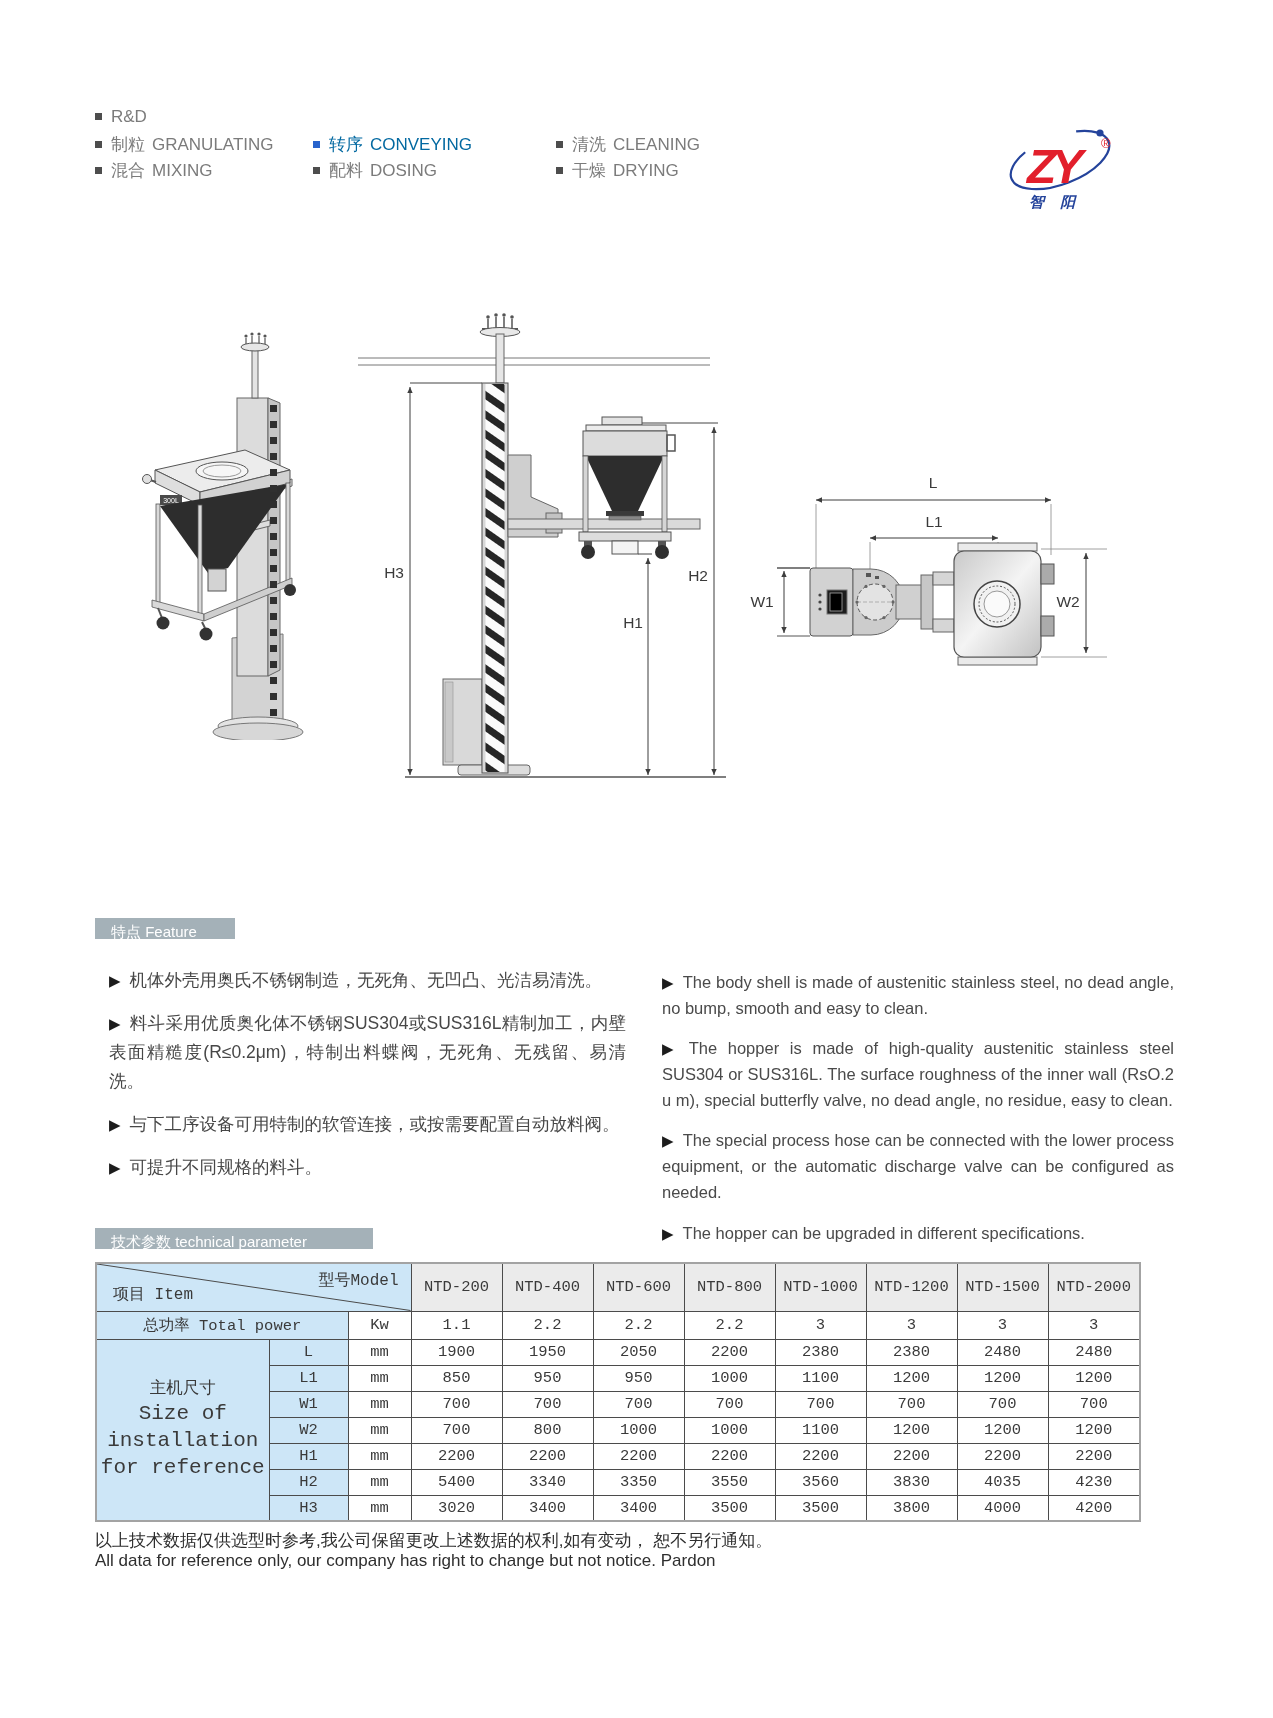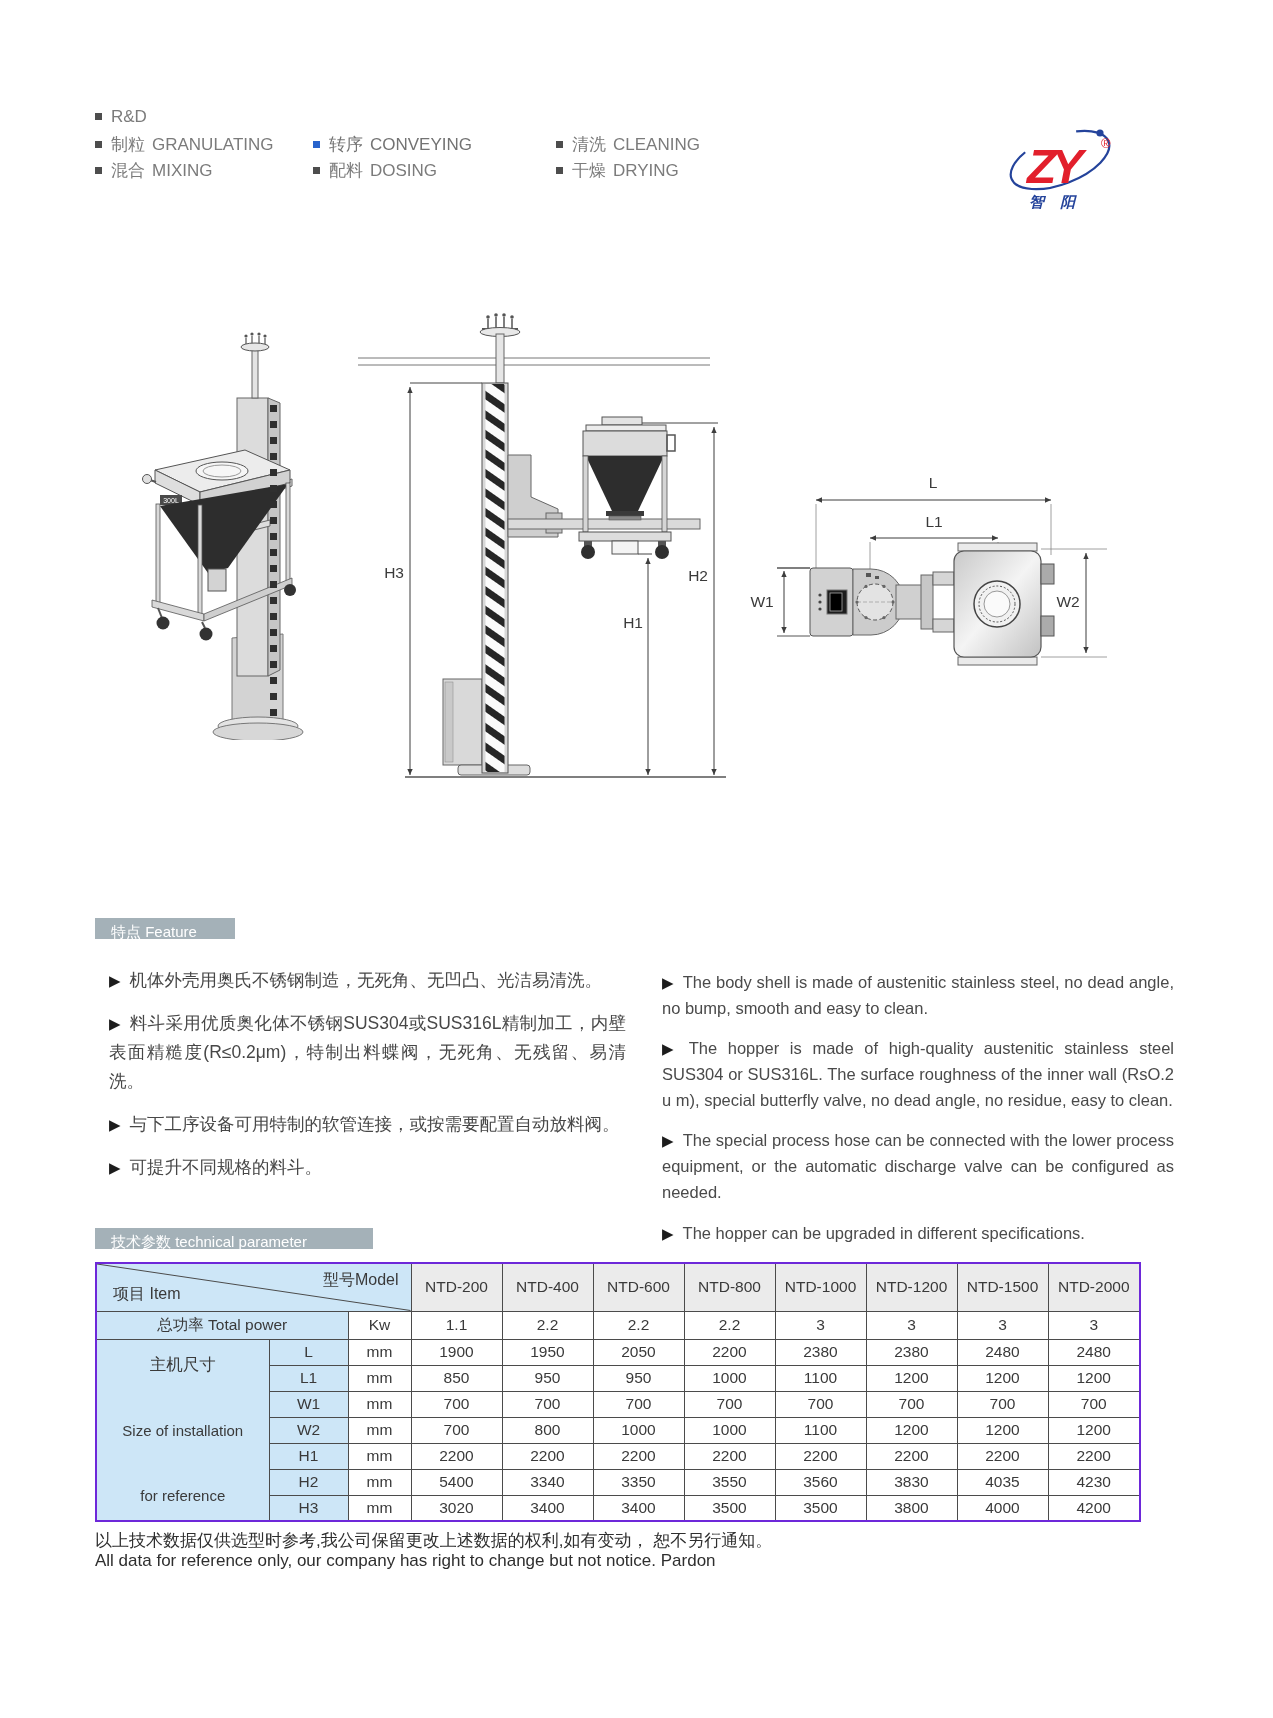--- a/index.html
+++ b/index.html
@@ -4,47 +4,47 @@
 <style>
   html,body{margin:0;padding:0;background:#ffffff;}
   .page{position:relative;width:1273px;height:1718px;background:#fff;overflow:hidden;
         font-family:"Liberation Sans","DejaVu Sans",sans-serif;color:#3c3c3c;}
   svg text{font-family:"Liberation Sans","DejaVu Sans",sans-serif;}
 
   
   .cat{position:absolute;font-size:17px;color:#7b7b7b;white-space:nowrap;}
   .cat .sq{display:inline-block;width:7px;height:7px;background:#4d4d4d;margin-right:9px;vertical-align:2px;}
   .cat .zh{margin-right:7px;}
-  .cat.active{color:#737373;}
+  .cat.active{color:#0369a1;}
   .cat.active .sq{background:#2863cc;}
 
   
   .bar{position:absolute;background:#a4b1b8;color:#ffffff;font-size:15px;height:21px;line-height:27px;
        padding-left:16px;box-sizing:border-box;}
 
   
   .feat-col{position:absolute;text-align:justify;}
   .feat-col p{margin:14px;}
   .feat-col.zh{font-size:17.5px;line-height:1.66;color:#474747;}
   .feat-col.en{font-size:16.5px;line-height:1.58;color:#4a4a4a;}
   .tri{margin-right:9px;font-size:15px;color:#1c1c1c;}
 
   
   table.spec{position:absolute;left:95px;top:1262px;width:1044px;border-collapse:collapse;table-layout:fixed;
-             font-size:15.5px;color:#3a3a3a;border:2px solid #6d28d9;}
+             font-size:15.5px;color:#3a3a3a;border:2px solid #a3a3a3;font-family:Liberation Mono, monospace;}
   .spec td{border:1px solid #4b4b4b;text-align:center;padding:0;overflow:hidden;}
   .c-blue{background:#cde6f7;}
   .c-model{background:#ebebeb;font-size:15.5px;}
   .c-diag{background:#cde6f7;position:relative;}
   .c-diag svg{position:absolute;left:0;top:0;width:100%;height:100%;}
   .diag-model{position:absolute;top:6px;right:12px;font-size:16px;}
   .diag-item{position:absolute;bottom:6px;left:16px;font-size:16px;}
   .c-group div{line-height:1.3;}
   .c-group .g-zh{font-size:16.5px;}
-  .c-group .g-en{font-size:15px;margin-top:46px;}
+  .c-group .g-en{font-size:21px;}
 
   .note{position:absolute;left:95px;top:1531px;font-size:17px;color:#2e2e2e;line-height:1.2;}
   .note div{margin:0;}
 </style>
 </head>
 <body>
 
 <div class="page">
 
   <div class="cat" style="left:95px;top:107px">

